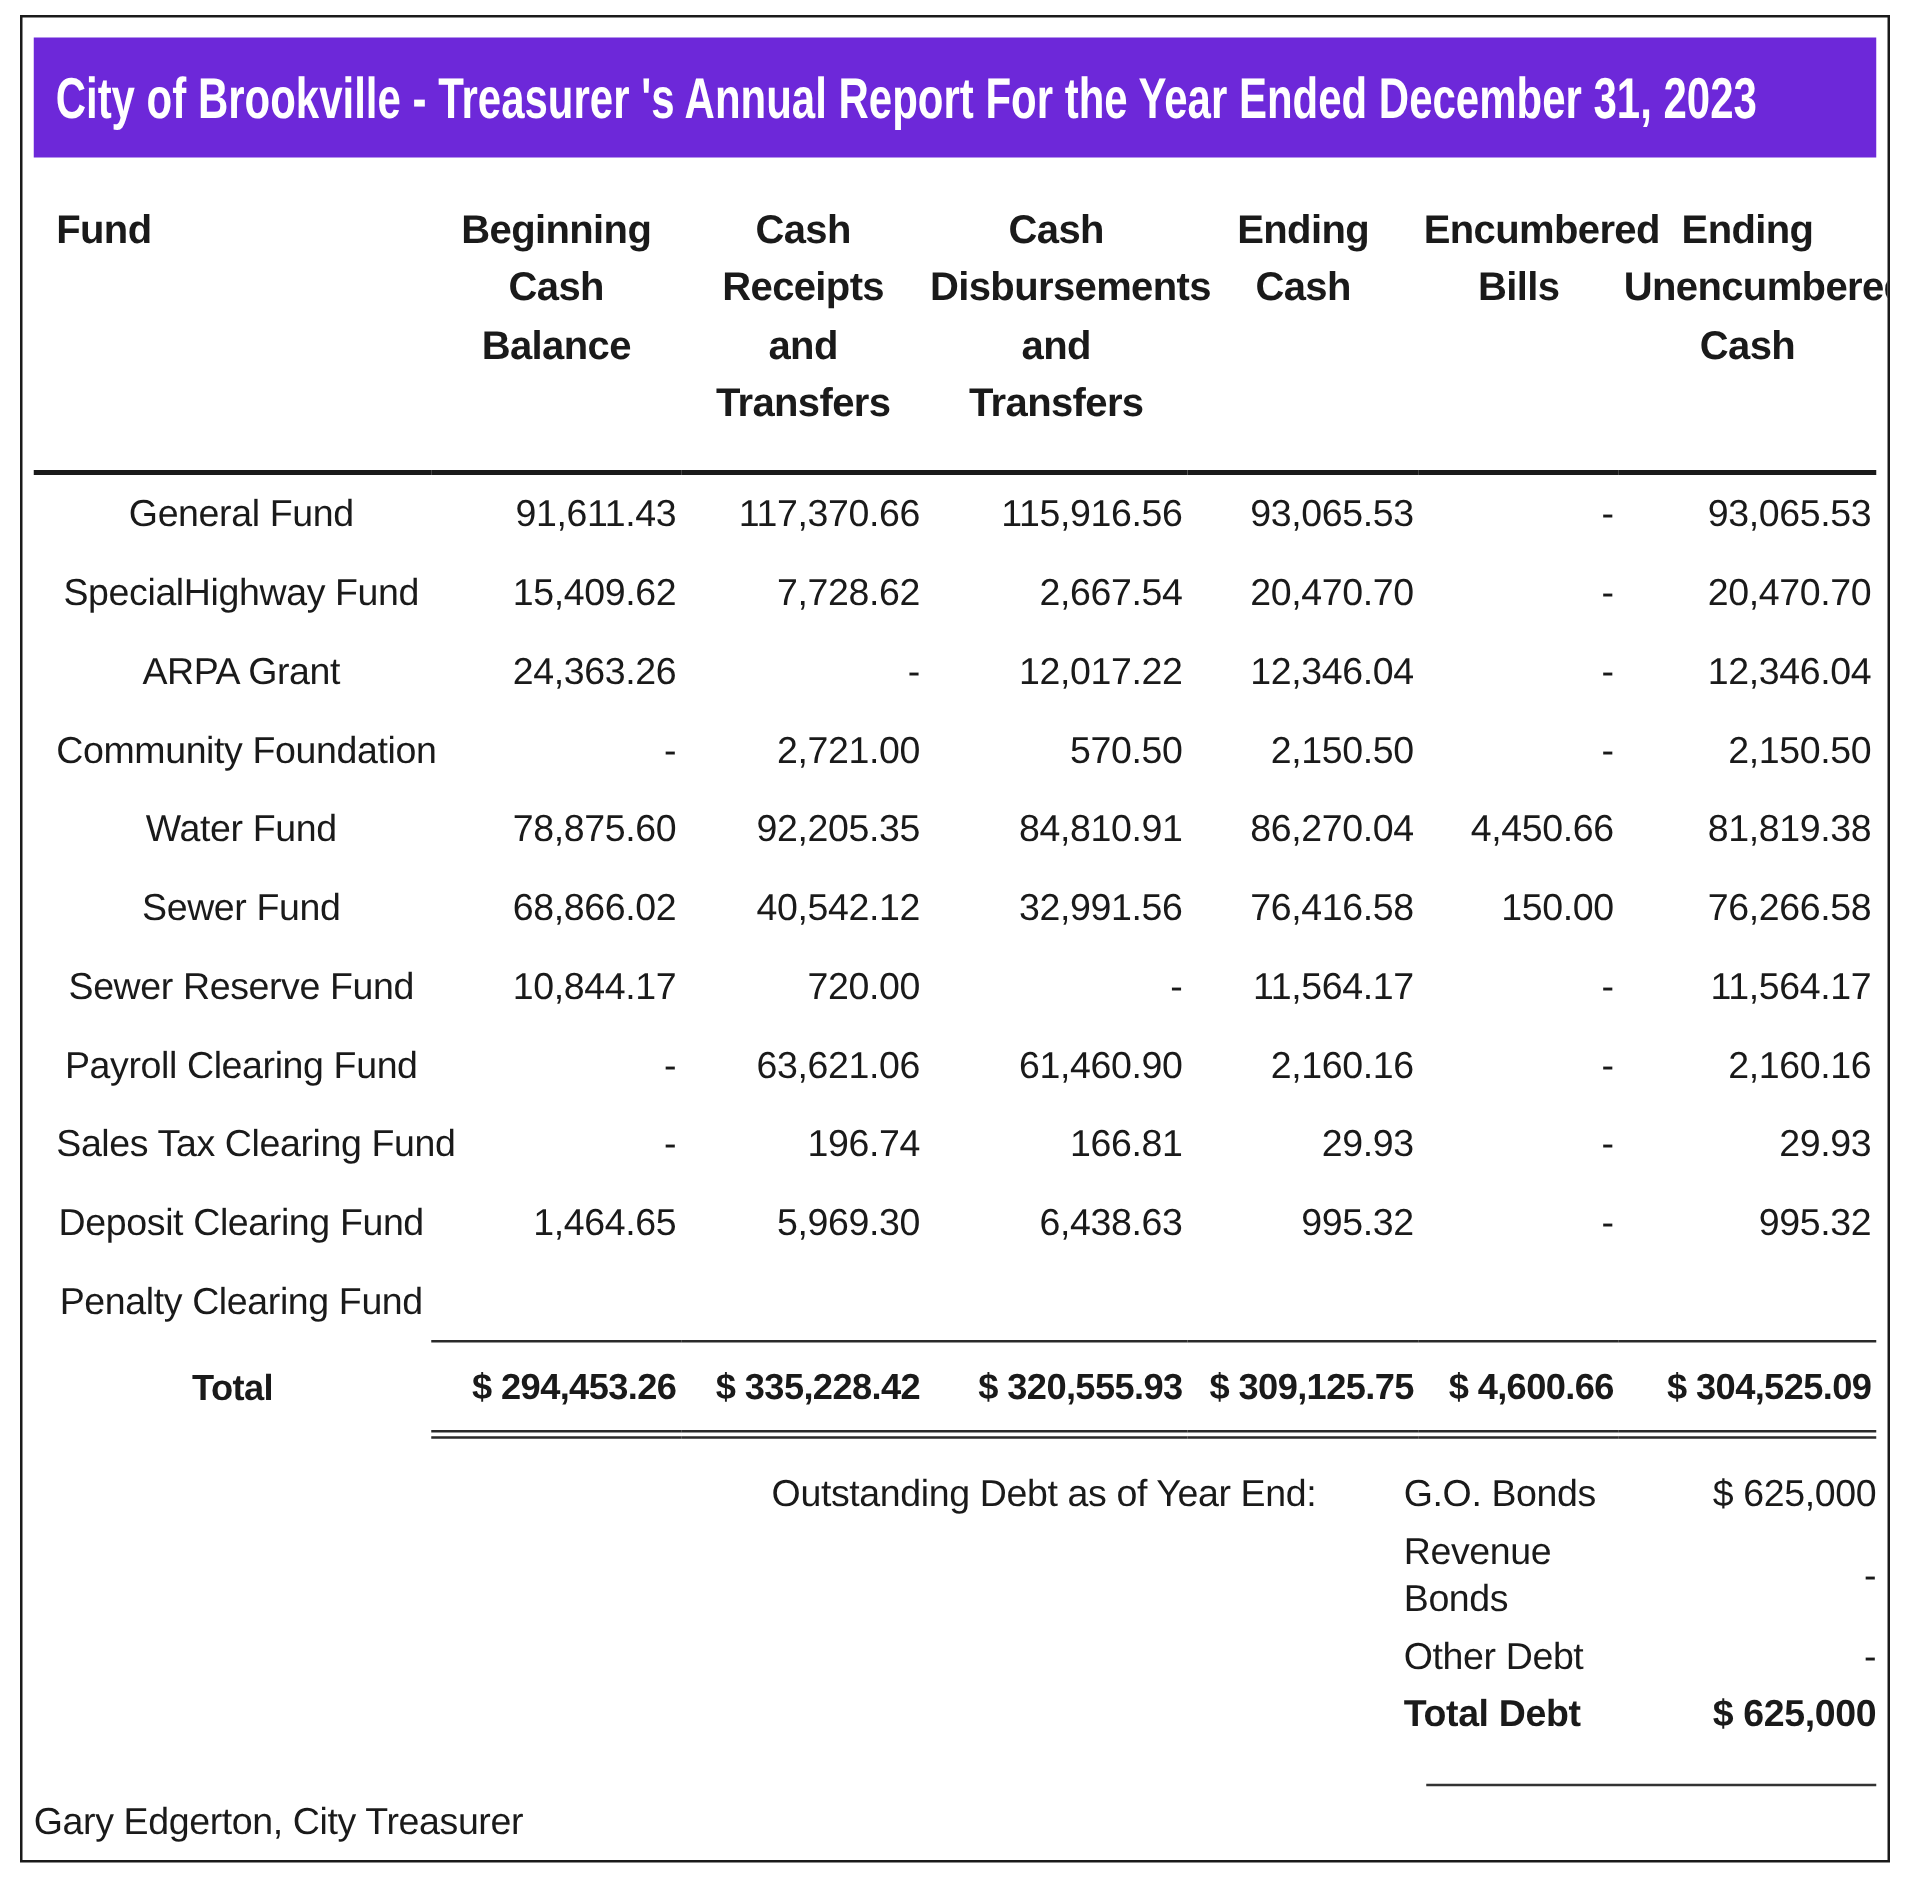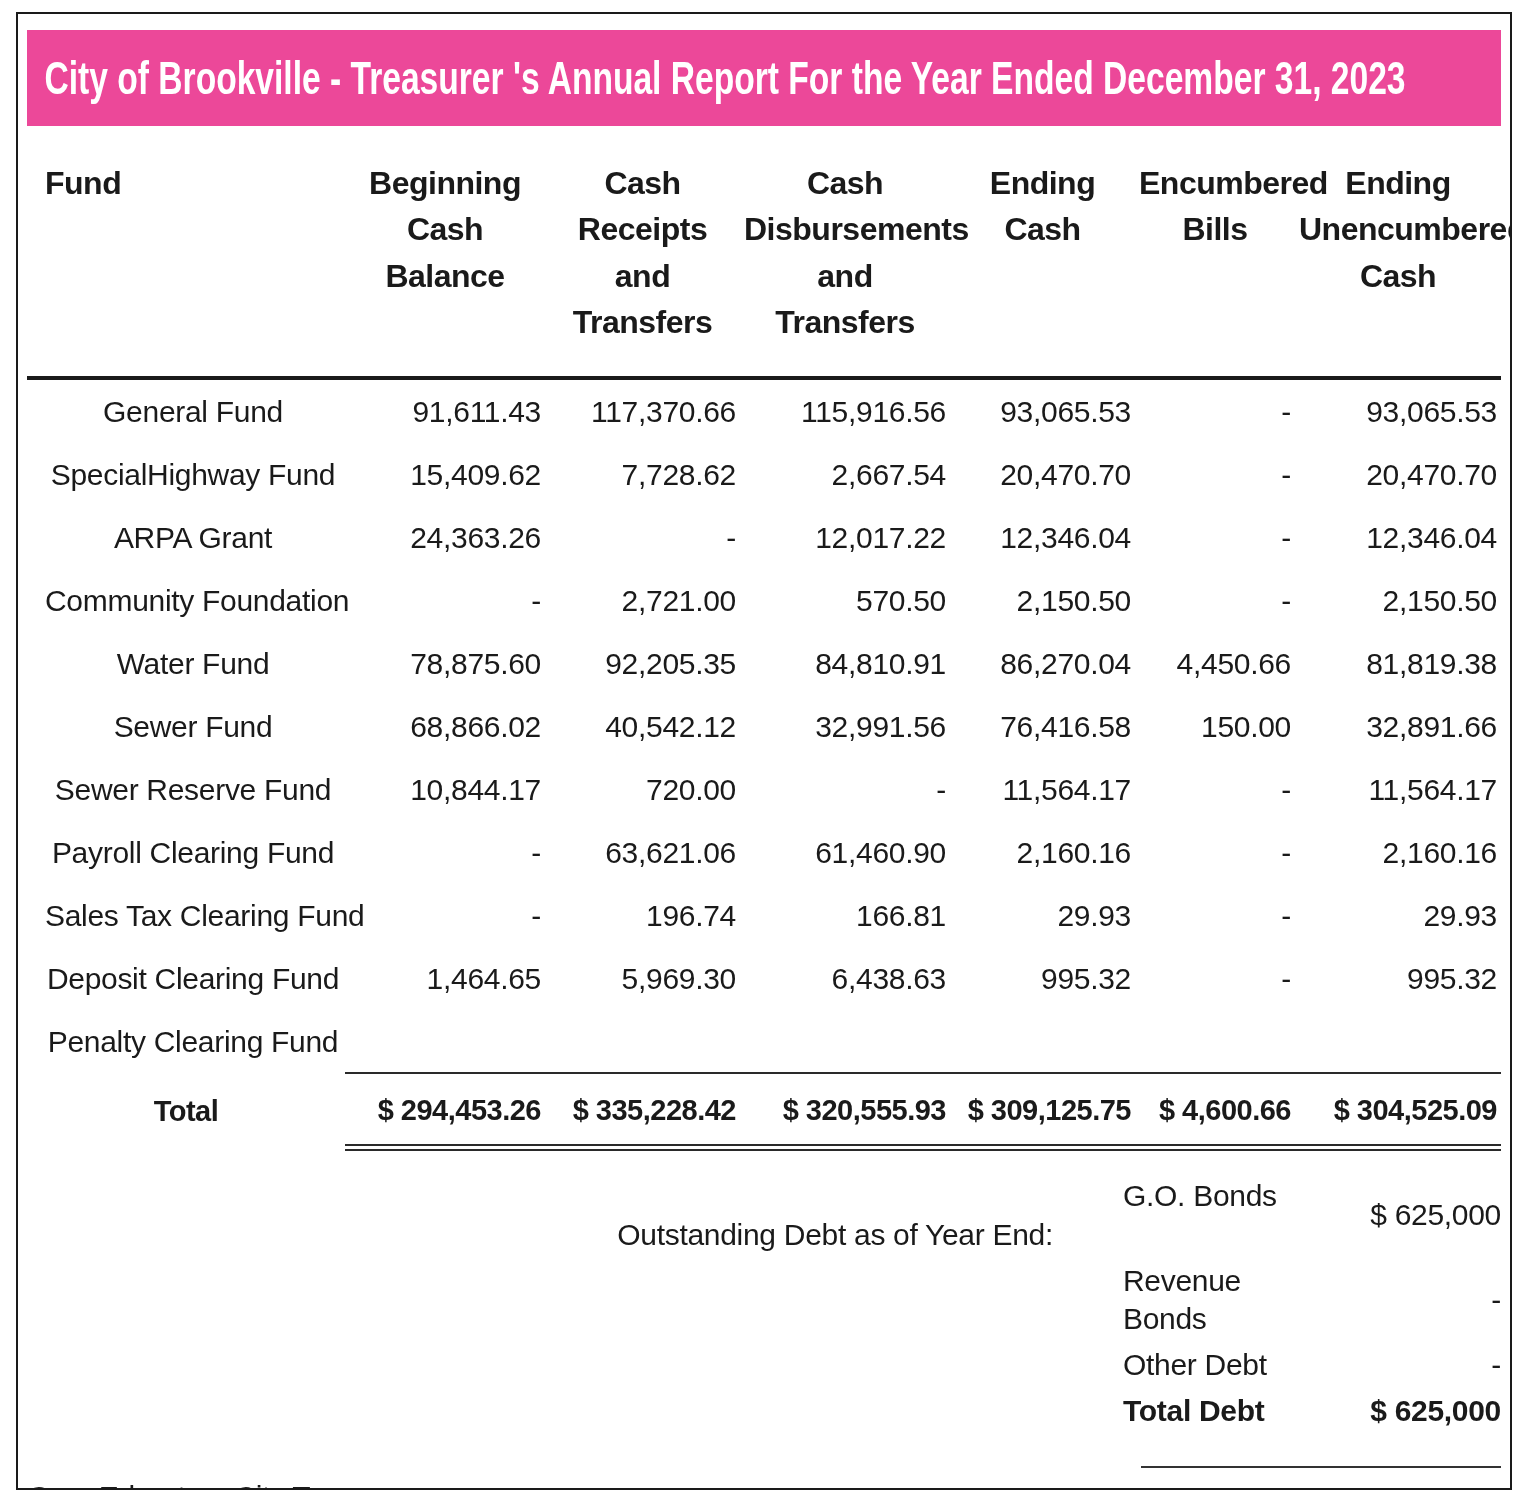--- a/index.html
+++ b/index.html
@@ -13,21 +13,21 @@
     position: absolute;
     left: 16px; top: 12px;
     width: 1496px; height: 1478px;
     border: 2px solid #1a1a1a;
     box-sizing: border-box;
     padding: 16px 9px 0 9px;
     background: #ffffff;
     overflow: hidden;
   }
   .titlebar {
-    background: #ec4899;
+    background: #6d28d9;
     height: 96px;
     width: 100%;
     overflow: hidden;
     white-space: nowrap;
   }
   .title-text {
     display: inline-block;
     color: #ffffff;
     font-weight: bold;
     font-size: 46px;
@@ -96,21 +96,20 @@
     row-gap: 8px;
     margin-top: 26px;
     font-size: 30px;
     letter-spacing: -0.3px;
     line-height: 38px;
   }
   .debt-row { display: contents; }
   .debt-heading {
     text-align: right;
     padding-right: 70px;
-    margin-top: 39px;
   }
   .debt-label { text-align: left; }
   .debt-value { text-align: right; align-self: center; }
   .bold { font-weight: bold; }
   .signature-block {
     width: 360px;
     margin-left: auto;
     margin-top: 36px;
     border-top: 2px solid #333333;
   }
@@ -213,21 +212,21 @@
           <td class="num">81,819.38</td>
         </tr>
 
         <tr>
           <td class="fund">Sewer Fund</td>
           <td class="num">68,866.02</td>
           <td class="num">40,542.12</td>
           <td class="num">32,991.56</td>
           <td class="num">76,416.58</td>
           <td class="num">150.00</td>
-          <td class="num">32,891.66</td>
+          <td class="num">76,266.58</td>
         </tr>
 
         <tr>
           <td class="fund">Sewer Reserve Fund</td>
           <td class="num">10,844.17</td>
           <td class="num">720.00</td>
           <td class="num">-</td>
           <td class="num">11,564.17</td>
           <td class="num">-</td>
           <td class="num">11,564.17</td>

